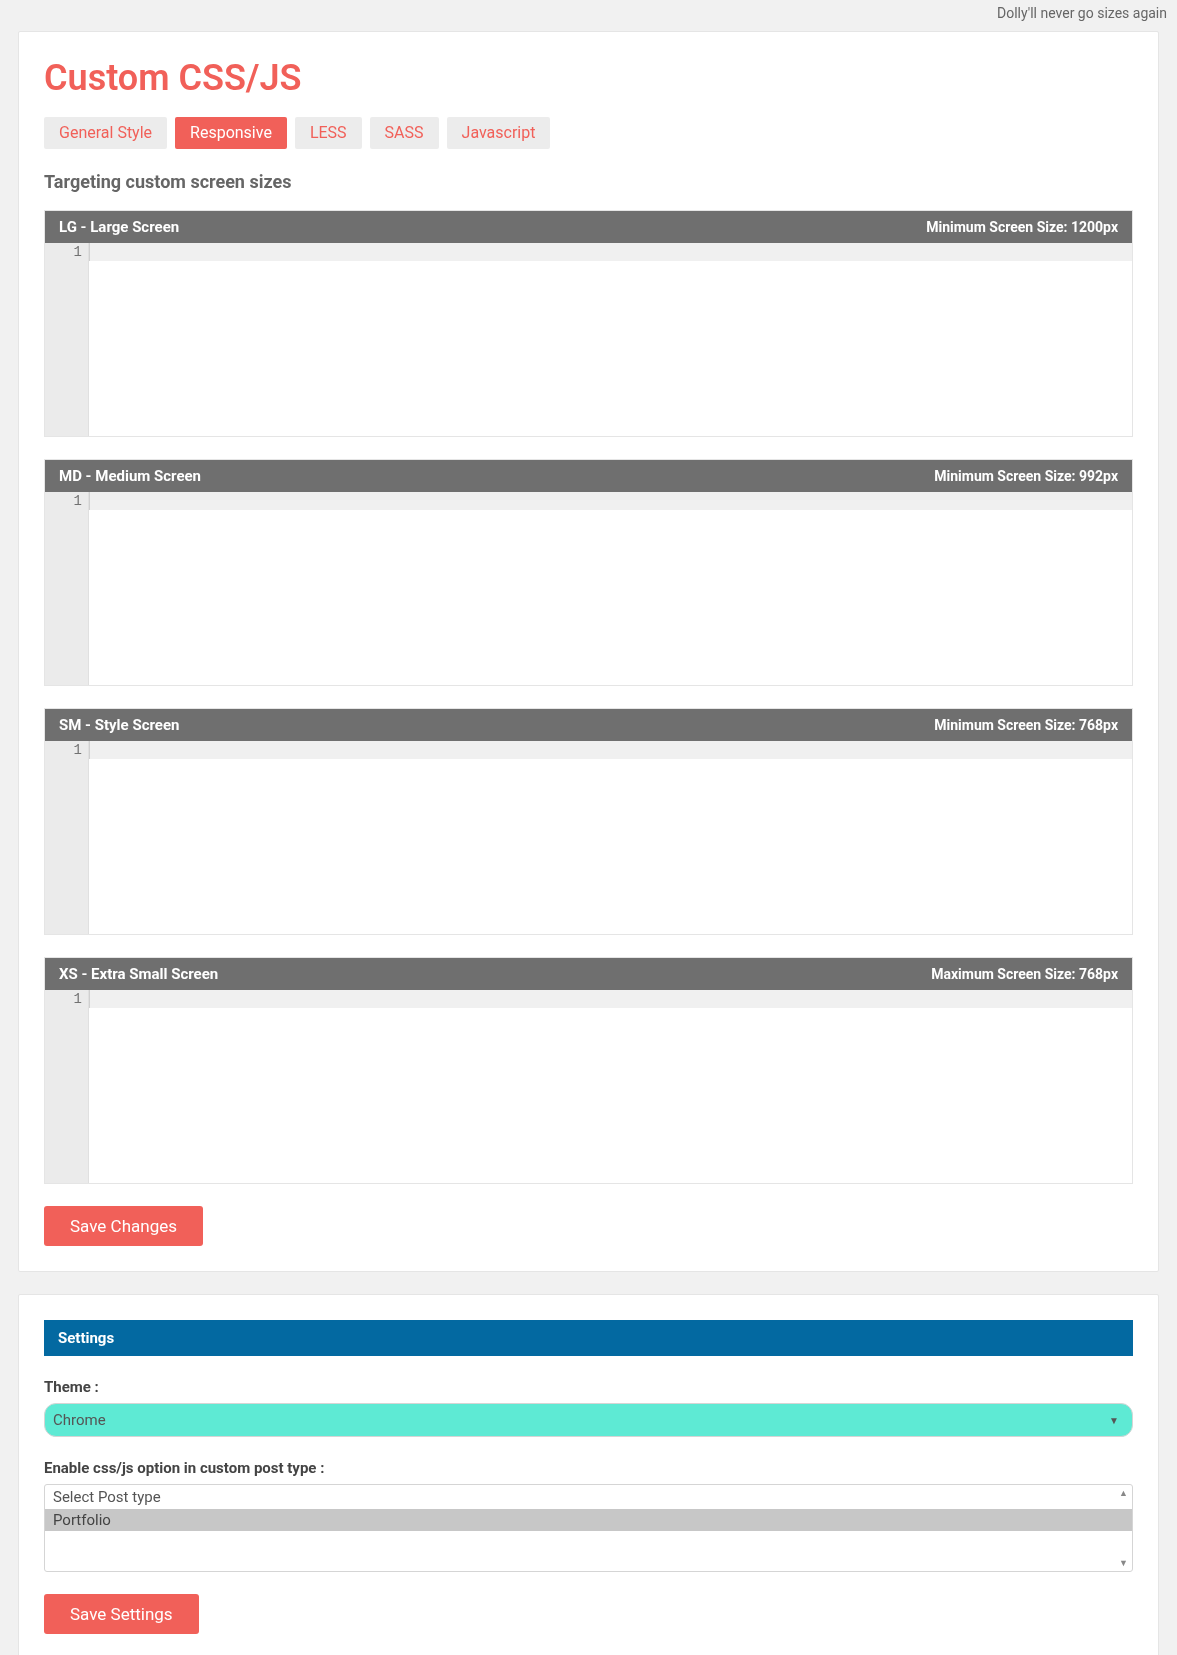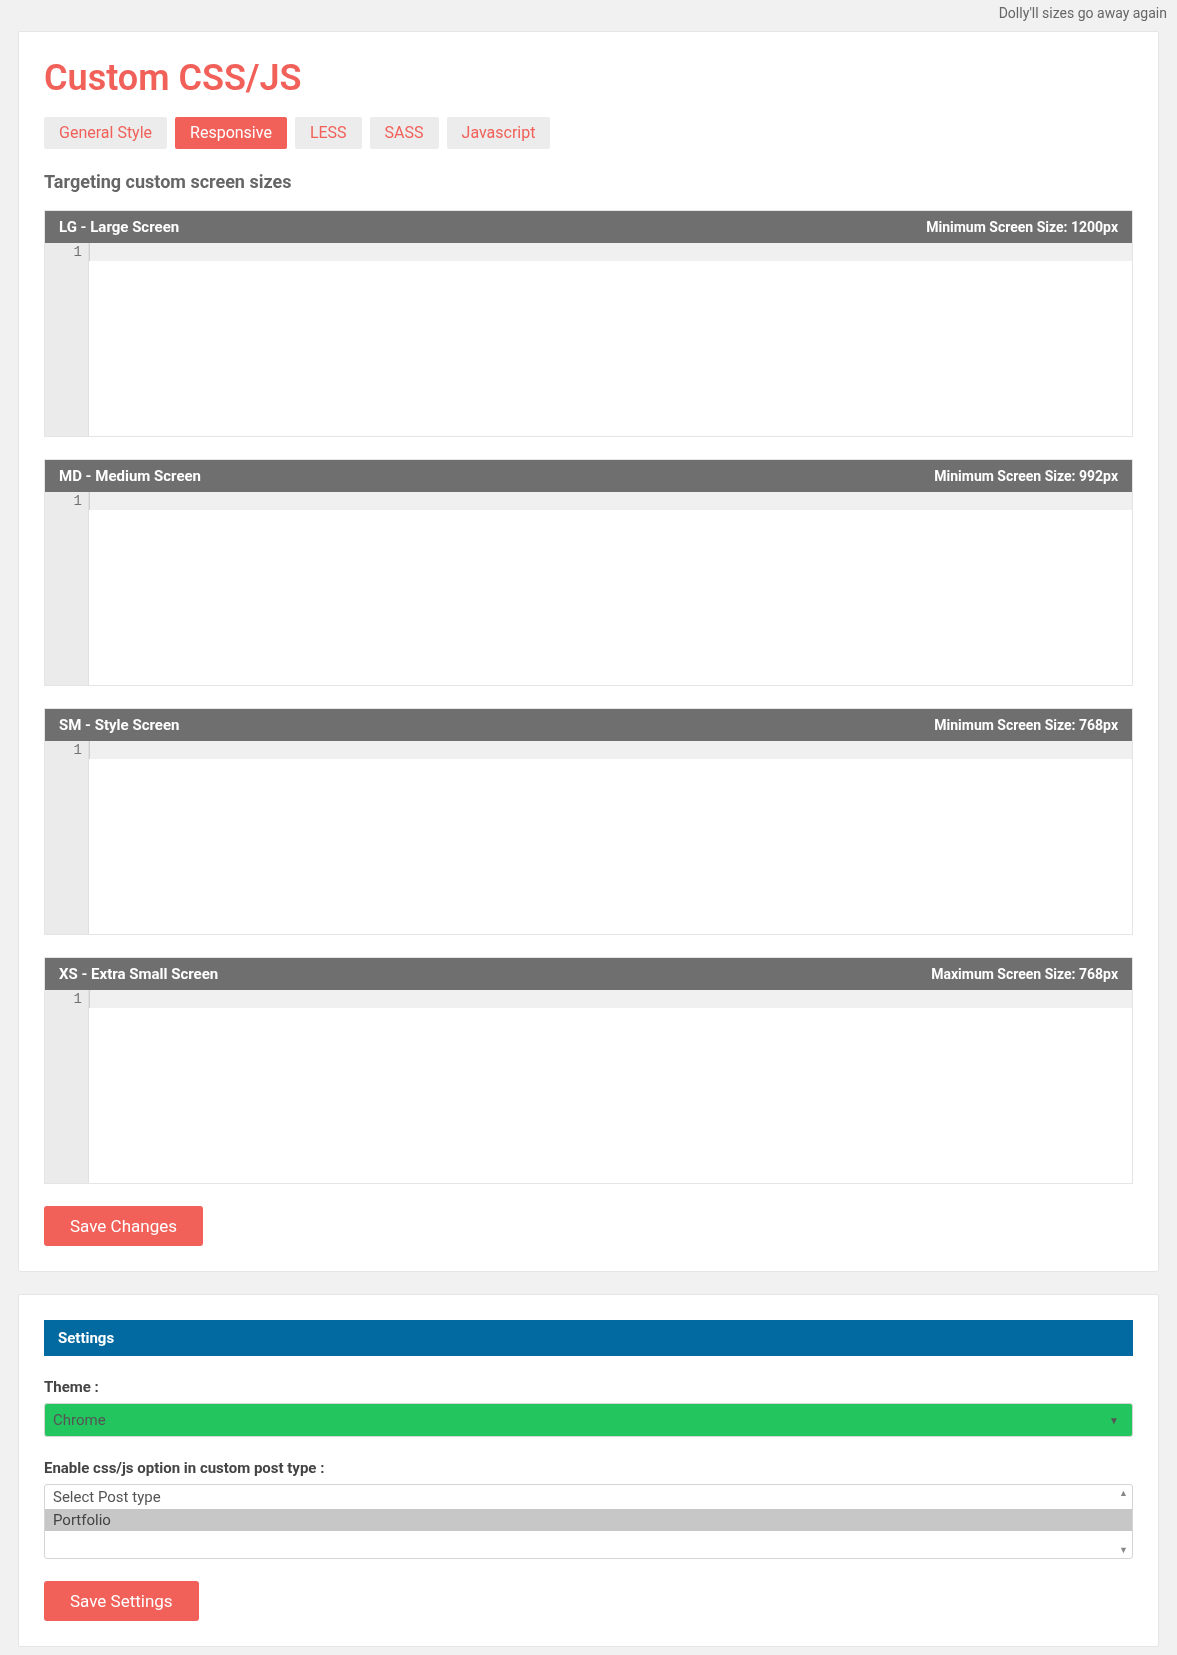--- a/index.html
+++ b/index.html
@@ -147,41 +147,41 @@
     }
     .select-wrap {
       position: relative;
       margin-bottom: 22px;
     }
     select.theme-select {
       width: 100%;
       height: 34px;
       padding: 5px 8px;
       border: 1px solid #d5d5d5;
-      border-radius: 3px;
-      background: #22c55e;
+      border-radius: 12px;
+      background: #5eead4;
       font-size: 15px;
       color: #555;
       appearance: none;
       -webkit-appearance: none;
       font-family: inherit;
     }
     .select-caret {
       position: absolute;
       right: 14px;
       top: 50%;
       transform: translateY(-50%);
       font-size: 10px;
       color: #555;
       pointer-events: none;
     }
     .multiselect-box {
       border: 1px solid #d5d5d5;
       border-radius: 3px;
-      height: 75px;
+      height: 88px;
       position: relative;
       margin-bottom: 22px;
       overflow: hidden;
     }
     .multiselect-placeholder {
       color: #555;
       font-size: 15px;
       padding: 3px 8px;
     }
     .multiselect-item {
@@ -202,21 +202,21 @@
       justify-content: space-between;
       align-items: center;
       font-size: 9px;
       color: #888;
       padding: 3px 0;
     }
   </style>
 </head>
 <body>
 
-<div class="top-banner">Dolly'll sizes go away again</div>
+<div class="top-banner">Dolly'll never go sizes again</div>
 
 <div class="main-card">
   <h1 class="page-title">Custom CSS/JS</h1>
 
   <div class="tabs">
     <div class="tab">General Style</div>
     <div class="tab active">Responsive</div>
     <div class="tab">LESS</div>
     <div class="tab">SASS</div>
     <div class="tab">Javascript</div>

